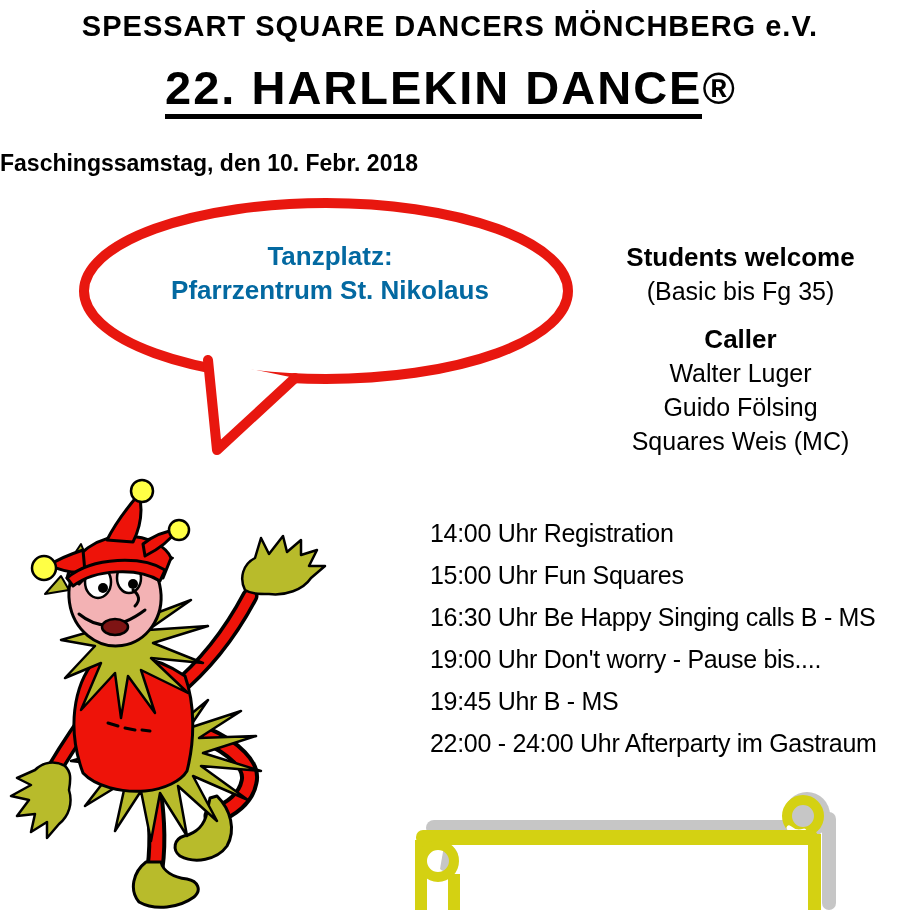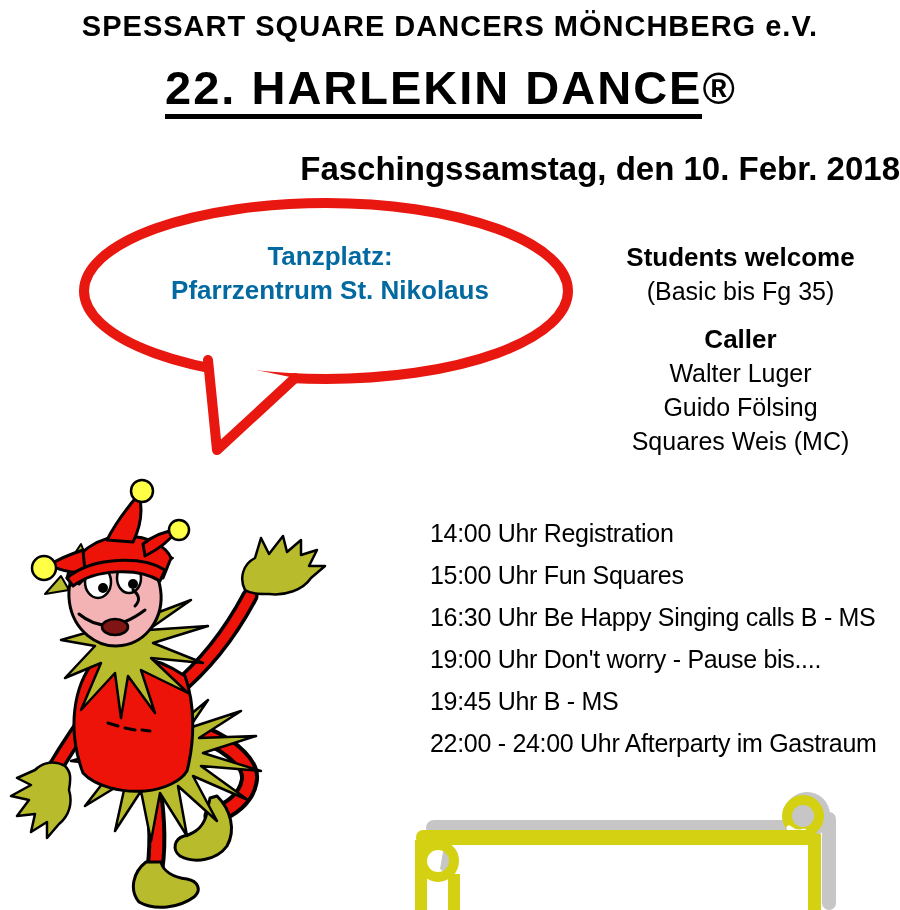--- a/index.html
+++ b/index.html
@@ -8,22 +8,22 @@
     overflow:hidden;font-family:"Liberation Sans",sans-serif;color:#000;
   }
   .abs{position:absolute;}
   
   .club-name{top:10px;left:0;width:900px;text-align:center;
     font-size:29px;font-weight:700;letter-spacing:1px;}
   .title-wrap{top:60px;left:0;width:900px;text-align:center;}
   .title-main{font-size:47px;font-weight:700;letter-spacing:2px;}
   .title-underlined{border-bottom:5px solid #000;margin-top:44px;}
   .title-reg{font-size:44px;font-weight:700;}
-  .date-line{top:150px;left:0;width:900px;text-align:right;
-    font-size:33px;font-weight:700;}
+  .date-line{top:150px;left:0;width:900px;text-align:left;
+    font-size:23px;font-weight:700;}
   
   .bubble-svg{left:70px;top:193px;}
   .bubble-text{left:105px;top:239px;width:450px;text-align:center;
     color:#0369a1;font-weight:700;font-size:26px;line-height:34px;}
   
   .info-col{left:588px;top:240px;width:305px;text-align:center;font-size:26px;}
   .info-col .b{font-weight:700;line-height:34px;}
   .info-col .r{font-weight:400;line-height:34px;font-size:25px;}
   .info-gap{height:14px;}
   

